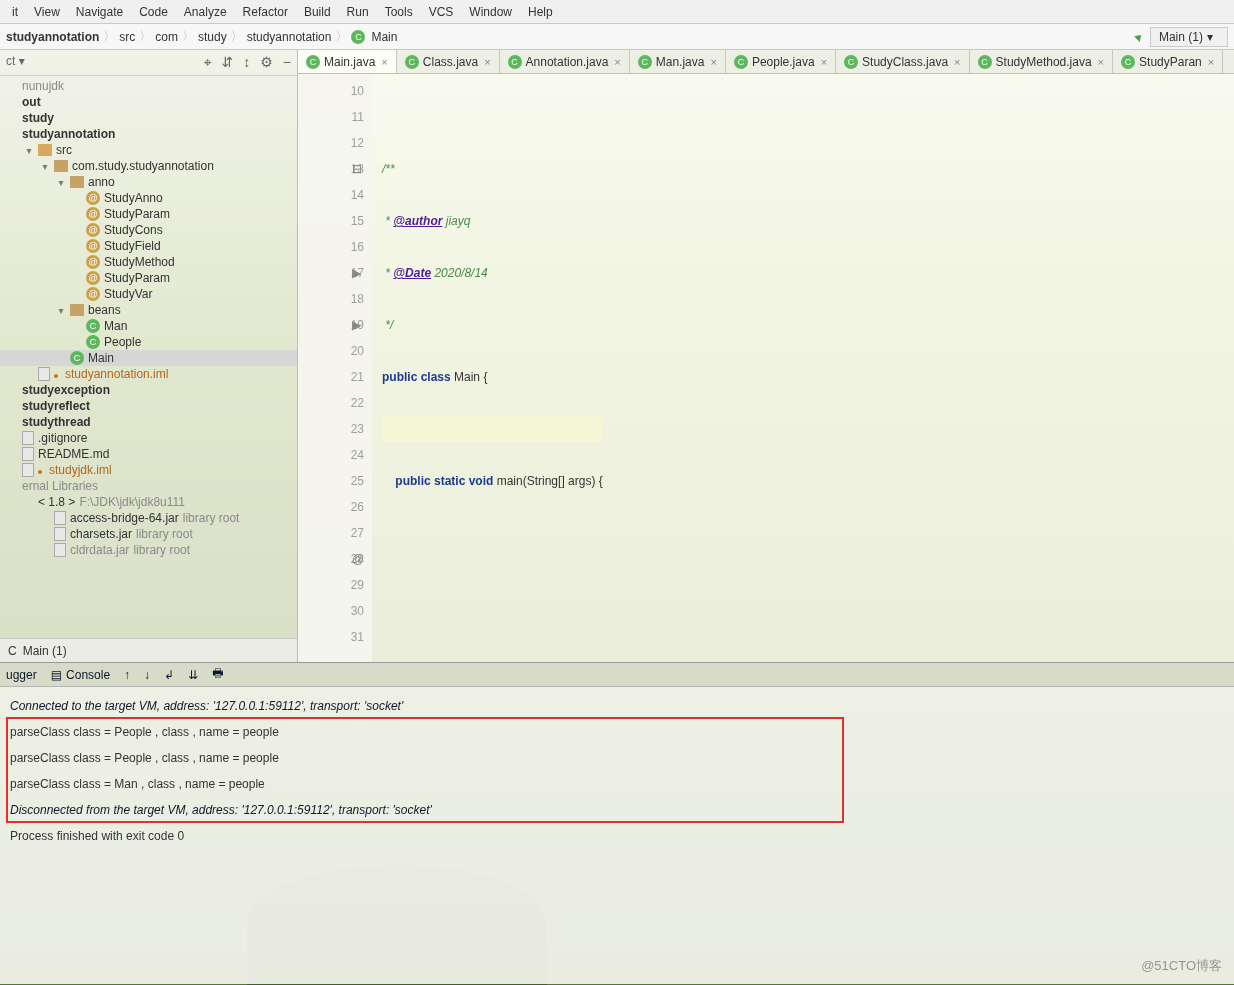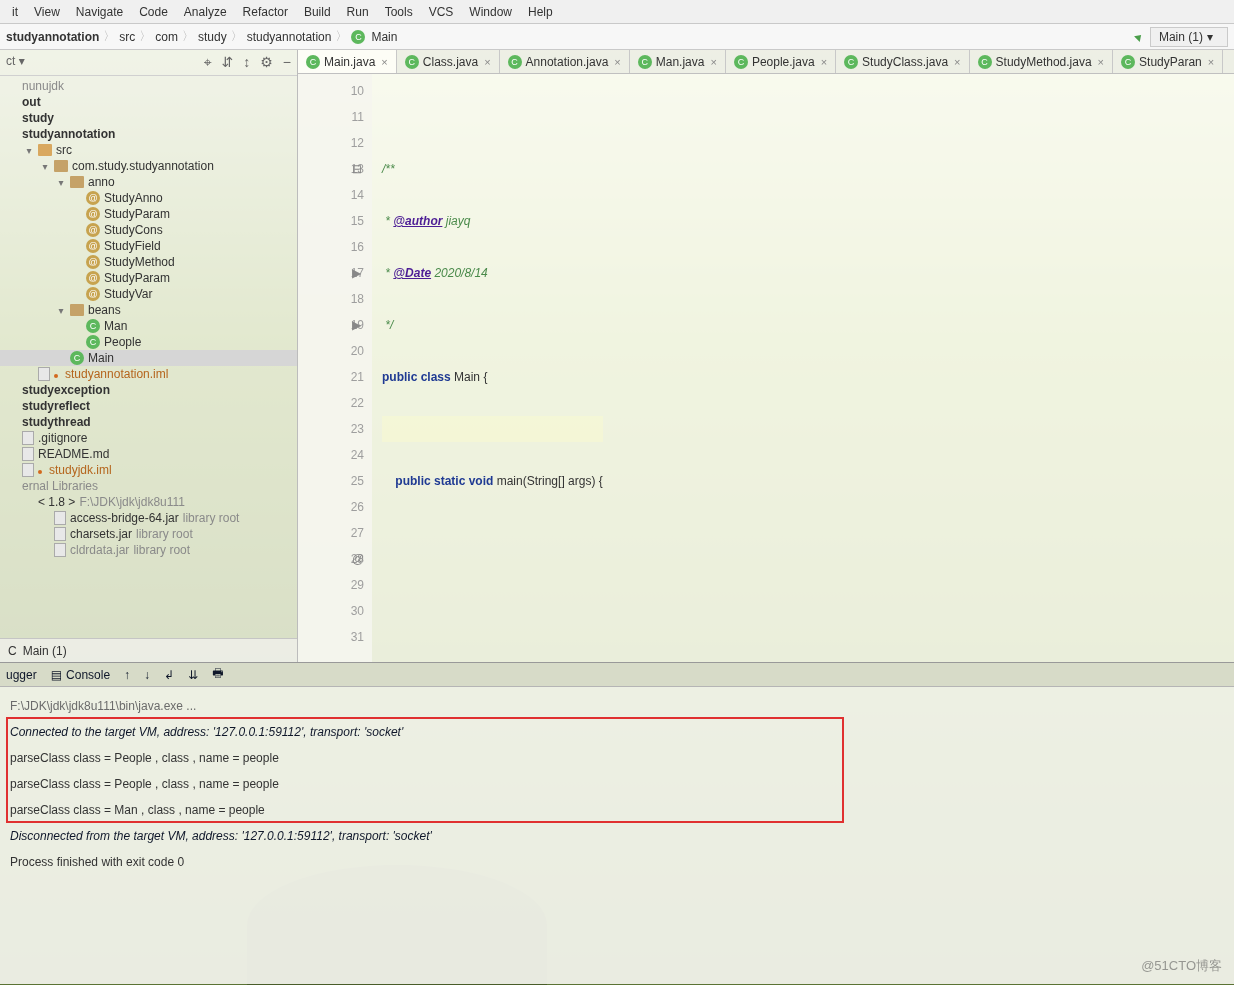--- a/index.html
+++ b/index.html
@@ -408,21 +408,20 @@
         <span>▤</span>
         <span>Console</span>
       </span>
     <span class="t">↑</span>
     <span class="t">↓</span>
     <span class="t">↲</span>
     <span class="t">⇊</span>
     <span class="t">🖶</span>
   </div>
   <div class="console">
-    <div class="soft">F:\JDK\jdk\jdk8u111\bin\java.exe ...</div>
     <div class="blue">Connected to the target VM, address: '127.0.0.1:59112', transport: 'socket'</div>
     <div>parseClass class = People , class , name = people</div>
     <div>parseClass class = People , class , name = people</div>
     <div>parseClass class = Man , class , name = people</div>
     <div class="blue">Disconnected from the target VM, address: '127.0.0.1:59112', transport: 'socket'</div>
     <div> </div>
     <div>Process finished with exit code 0</div>
     <div class="red-box" style="left:6px; top:30px; width:838px; height:106px;"></div>
   </div>
 </div>

